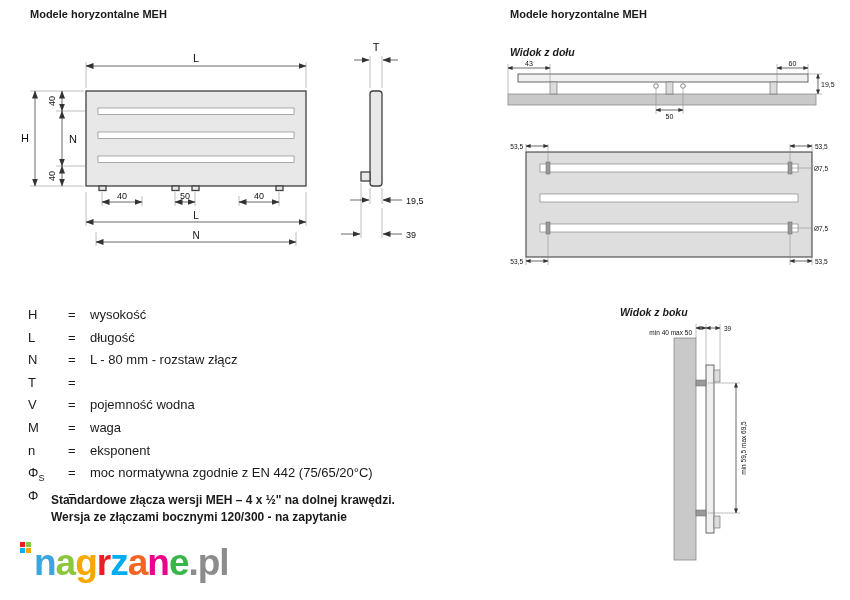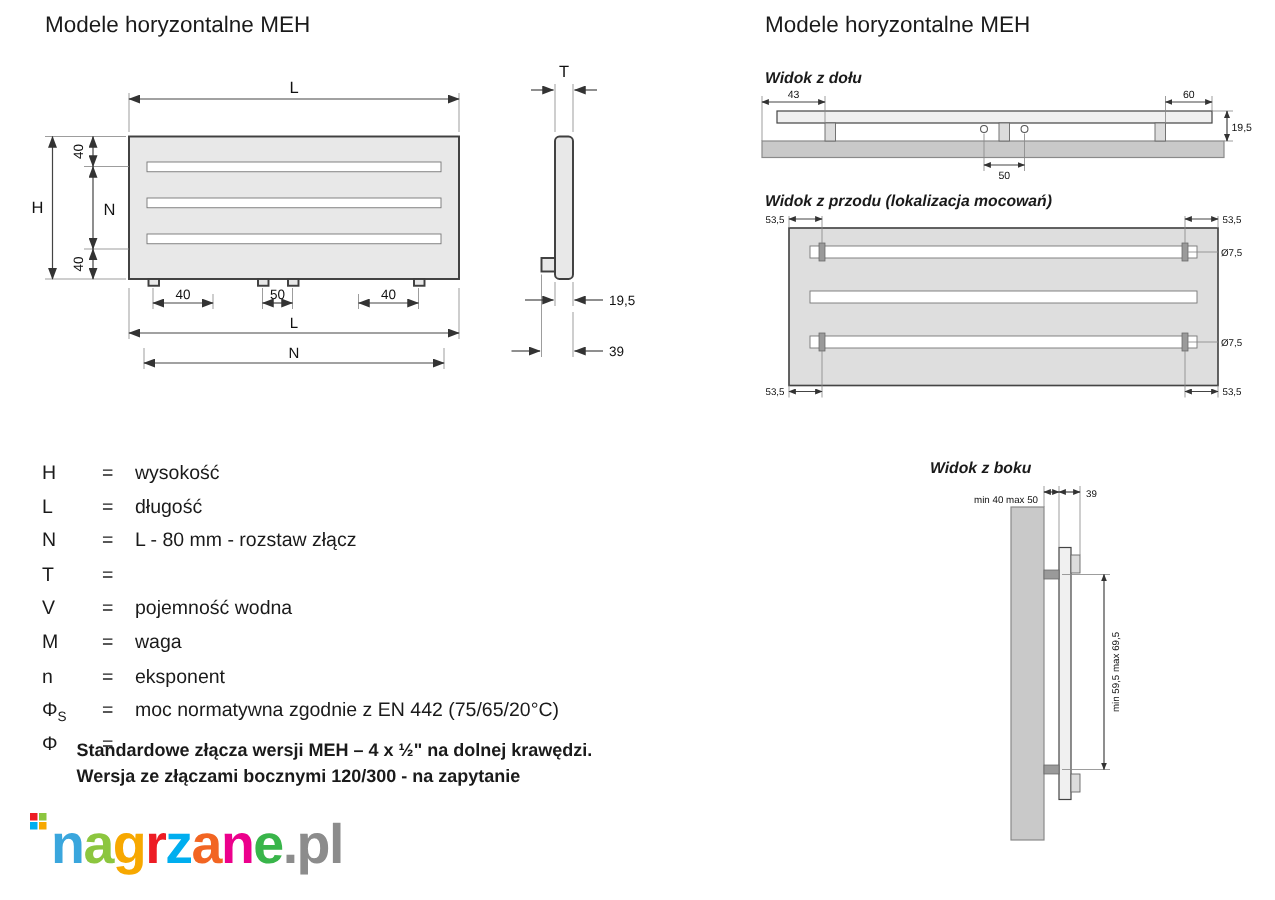--- a/index.html
+++ b/index.html
@@ -1,20 +1,20 @@
 <!DOCTYPE html>
 <html><head>
 <meta charset="utf-8">
 <title>Modele horyzontalne MEH</title>
 <style>
   html,body{margin:0;padding:0;background:#fff;}
   .canvas{position:relative;width:850px;height:600px;background:#ffffff;overflow:hidden;
           font-family:"Liberation Sans",sans-serif;color:#1a1a1a;}
   .abs{position:absolute;}
-  .title{font-size:15px;font-weight:normal;text-align:center;}
+  .title{font-size:11px;font-weight:bold;text-align:center;}
   .viewlabel{font-size:10.5px;font-weight:bold;font-style:italic;}
   
   svg{display:block;}
   svg text{font-family:"Liberation Sans",sans-serif;fill:#111;}
   .shape{fill:#e8e8e8;stroke:#3f3f3f;stroke-width:1.3;}
   .slot{fill:#ffffff;stroke:#777;stroke-width:.6;}
   .wall{fill:#c9c9c9;stroke:#8a8a8a;stroke-width:.8;}
   .bar{fill:#f0f0f0;stroke:#444;stroke-width:.8;}
   .brk{fill:#dcdcdc;stroke:#666;stroke-width:.6;}
   .mnt{fill:#9a9a9a;stroke:#666;stroke-width:.5;}
@@ -225,21 +225,20 @@
       <line class="dim" x1="273" y1="10" x2="304" y2="10" marker-start="url(#ab)" marker-end="url(#ab)"></line>
       <line class="dim" x1="152" y1="52" x2="179" y2="52" marker-start="url(#ab)" marker-end="url(#ab)"></line>
       <line class="dim" x1="314" y1="16" x2="314" y2="36" marker-start="url(#ab)" marker-end="url(#ab)"></line>
     </g>
     <text class="d7" x="25" y="7.5" text-anchor="middle">43</text>
     <text class="d7" x="288.5" y="7.5" text-anchor="middle">60</text>
     <text class="d7" x="165.5" y="61" text-anchor="middle">50</text>
     <text class="d7" x="317" y="29" text-anchor="start">19,5</text>
   </svg>
 
-  <div class="abs viewlabel" style="left:510px;top:128px;">Widok z przodu (lokalizacja mocowań)</div>
   <svg class="abs" style="left:504px;top:142px;" width="335" height="125" viewBox="0 0 335 125">
     <defs>
       <marker id="af" viewBox="0 0 5 4" markerWidth="5" markerHeight="4" refX="4.6" refY="2" orient="auto-start-reverse" markerUnits="userSpaceOnUse">
         <path d="M0,0 L5,2 L0,4 Z" fill="#333"></path>
       </marker>
     </defs>
     <rect x="22" y="10" width="286" height="105" style="fill:#dedede;stroke:#444;stroke-width:1.1"></rect>
     <g>
       <rect class="slot" x="36" y="22" width="258" height="8"></rect>
       <rect class="slot" x="36" y="52" width="258" height="8"></rect>

